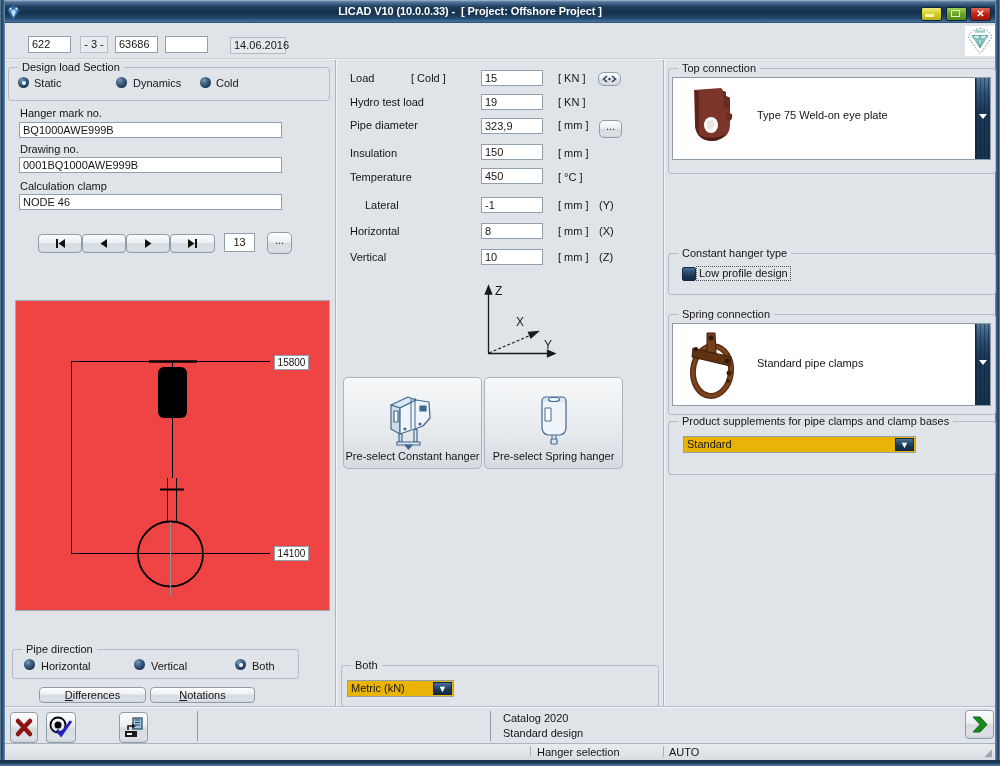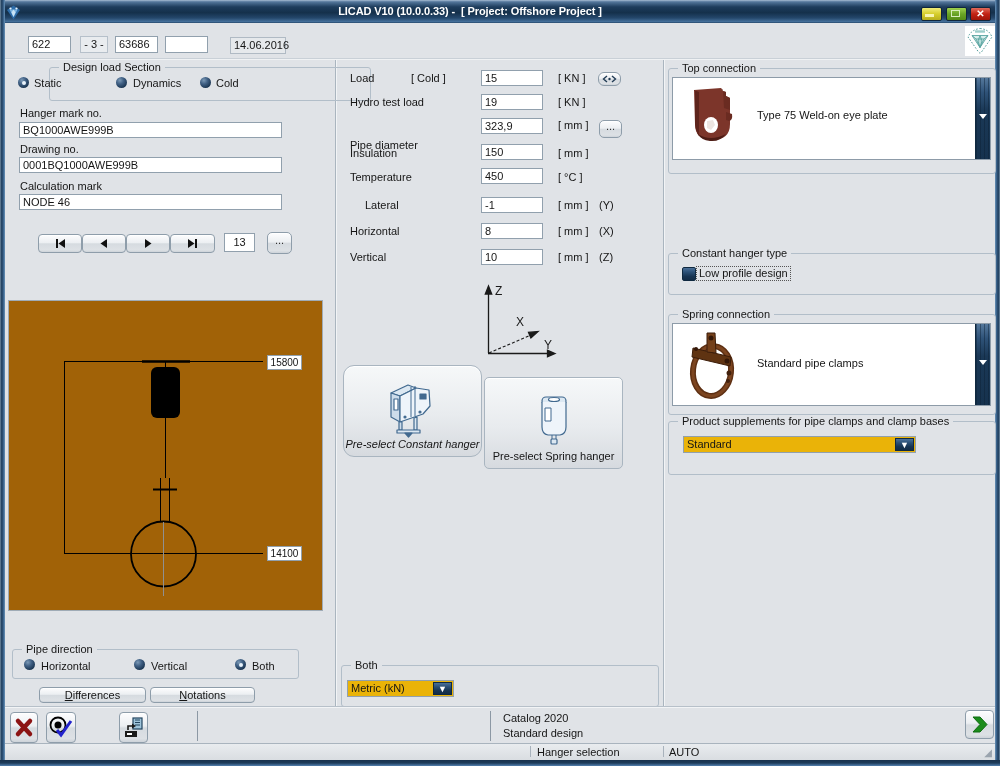--- a/index.html
+++ b/index.html
@@ -69,38 +69,38 @@
 <path d="M7 9.5 L11 13 M23 9.5 L19 13 M11 13 L19 13 L15 21.5 L11 13 Z" stroke="#5aa5a2"></path>
 <path d="M10 5.5 L20 5.5" stroke="#9ccdca" stroke-width="2.4"></path>
 </g>
     </svg></div>
 
 <div class="abs" style="left:5px;top:58px;right:5px;height:1px;background:#c9d0d7;"></div>
 <div class="abs" style="left:5px;top:59px;right:5px;height:1px;background:#f0f2f4;"></div>
 <div class="abs vsep" style="left:335px;top:60px;height:646px;"></div>
 <div class="abs vsep" style="left:663px;top:60px;height:646px;"></div>
 
-<div class="abs gb" style="left:8px;top:67px;width:320px;height:32px;margin-left:41px;">
+<div class="abs gb" style="left:8px;top:67px;width:320px;height:32px;">
     <span class="lbl">Design load Section</span>
   </div>
 <div class="abs rad sel" style="left:18px;top:77px;"></div>
 <div class="abs" style="left:34px;top:77px;">Static</div>
 <div class="abs rad" style="left:116px;top:77px;"></div>
 <div class="abs" style="left:133px;top:77px;">Dynamics</div>
 <div class="abs rad" style="left:200px;top:77px;"></div>
 <div class="abs" style="left:216px;top:77px;text-align:center;">Cold</div>
 <div class="abs" style="left:20px;top:107px;">Hanger mark no.</div>
 <div class="abs txt" style="left:19px;top:122px;width:261px;height:14px;">
     <span>BQ1000AWE999B</span>
   </div>
 <div class="abs" style="left:20px;top:143px;">Drawing no.</div>
 <div class="abs txt" style="left:19px;top:157px;width:261px;height:14px;">
     <span>0001BQ1000AWE999B</span>
   </div>
-<div class="abs" style="left:20px;top:180px;">Calculation mark</div>
+<div class="abs" style="left:20px;top:180px;">Calculation clamp</div>
 <div class="abs txt" style="left:19px;top:194px;width:261px;height:14px;">
     <span>NODE 46</span>
   </div>
 
 <div class="abs btn" style="left:38px;top:234px;width:42px;height:17px;"><svg width="42" height="17">
       <g fill="#111">
         <rect x="17" y="4" width="2" height="9"></rect>
         <path d="M26 4 L26 13 L19.5 8.5 Z"></path>
       </g>
     </svg></div>
@@ -112,21 +112,21 @@
     </svg></div>
 <div class="abs btn" style="left:170px;top:234px;width:43px;height:17px;"><svg width="43" height="17">
       <g fill="#111">
         <path d="M17 4 L17 13 L23.5 8.5 Z"></path>
         <rect x="24" y="4" width="2" height="9"></rect>
       </g>
     </svg></div>
 <div class="abs txt" style="left:224px;top:233px;width:29px;height:17px;text-align:center;line-height:17px;">13</div>
 <div class="abs btn" style="left:267px;top:232px;width:23px;height:20px;border-radius:5px;text-align:center;line-height:14px;color:#333;">...</div>
 
-<div class="abs" style="left:8px;top:300px;width:313px;height:309px;background:#a16207;border:1px solid #9fabb6;text-decoration:underline;">
+<div class="abs" style="left:15px;top:300px;width:313px;height:309px;background:#ef4444;border:1px solid #9fabb6;text-decoration:underline;">
 <svg width="313" height="309" viewBox="0 0 313 309">
  <g stroke="#000" stroke-width="1" fill="none">
   <line x1="55" y1="60.5" x2="254" y2="60.5"></line>
   <line x1="55.5" y1="60" x2="55.5" y2="252"></line>
   <line x1="55" y1="252.5" x2="254" y2="252.5"></line>
   <line x1="133" y1="60.5" x2="181" y2="60.5" stroke-width="2.5"></line>
   <line x1="156.5" y1="61" x2="156.5" y2="67"></line>
   <line x1="156.5" y1="117" x2="156.5" y2="177"></line>
   <line x1="151.5" y1="177" x2="151.5" y2="221"></line>
   <line x1="160.5" y1="177" x2="160.5" y2="221"></line>
@@ -156,21 +156,21 @@
 <div class="abs" style="left:411px;top:72px;">[ Cold ]</div>
 <div class="abs txt" style="left:481px;top:70px;width:60px;height:14px;">
     <span>15</span>
   </div>
 <div class="abs" style="left:558px;top:72px;">[ KN ]</div>
 <div class="abs" style="left:350px;top:96px;">Hydro test load</div>
 <div class="abs txt" style="left:481px;top:94px;width:60px;height:14px;">
     <span>19</span>
   </div>
 <div class="abs" style="left:558px;top:96px;">[ KN ]</div>
-<div class="abs" style="left:350px;top:119px;margin-top:20px;">Pipe diameter</div>
+<div class="abs" style="left:350px;top:119px;">Pipe diameter</div>
 <div class="abs txt" style="left:481px;top:118px;width:60px;height:14px;">
     <span>323,9</span>
   </div>
 <div class="abs" style="left:558px;top:119px;">[ mm ]</div>
 <div class="abs" style="left:350px;top:147px;">Insulation</div>
 <div class="abs txt" style="left:481px;top:144px;width:60px;height:14px;">
     <span>150</span>
   </div>
 <div class="abs" style="left:558px;top:147px;">[ mm ]</div>
 <div class="abs" style="left:350px;top:171px;">Temperature</div>
@@ -214,21 +214,21 @@
   <line x1="18" y1="70.5" x2="80" y2="70.5"></line>
         <path d="M85 70.5 L77.5 67.3 L77.5 73.7 Z"></path>
   <line x1="19" y1="70" x2="61" y2="52" stroke-dasharray="3 2" stroke-width="1.1"></line>
         <path d="M68 48.5 L60.9 54.9 L58.5 49.4 Z"></path>
  </g>
  <text x="25" y="12" font-size="12" fill="#1a1a1a">Z</text>
       <text x="74" y="66" font-size="12" fill="#1a1a1a">Y</text>
       <text x="46" y="43" font-size="12" fill="#1a1a1a">X</text>
 </svg></div>
 
-<div class="abs btn" style="left:343px;top:365px;width:137px;height:90px;border-radius:11px;border-color:#a9b5c0;background:linear-gradient(180deg,#f6f8f9 0%,#e8ebee 55%,#d6dadf 100%);font-style:italic;">
+<div class="abs btn" style="left:343px;top:377px;width:137px;height:90px;border-radius:5px;border-color:#a9b5c0;background:linear-gradient(180deg,#f6f8f9 0%,#e8ebee 55%,#d6dadf 100%);">
 <svg width="137" height="90" viewBox="0 0 137 90">
  <g stroke="#41698f" stroke-width="1.2" fill="#e9f1f8" stroke-linejoin="round">
   <path d="M47 27 L64 19 L72 22 L56 30 Z" fill="#dce8f2"></path>
   <path d="M47 27 L56 30 L56 56 L47 51 Z" fill="#cddcea"></path>
   <path d="M56 30 L72 22 L85 24 L86 40 L79 48 L56 56 Z" fill="#eef4fa"></path>
   <path d="M67 21 L67 51 M71 20 L71 50" stroke-width="1"></path>
   <rect x="50" y="33" width="4" height="11" fill="#fff"></rect>
   <rect x="76" y="28" width="6" height="5" fill="#41698f"></rect>
   <circle cx="61" cy="51" r="1" fill="#41698f"></circle>
         <circle cx="76" cy="46" r="1" fill="#41698f"></circle>

